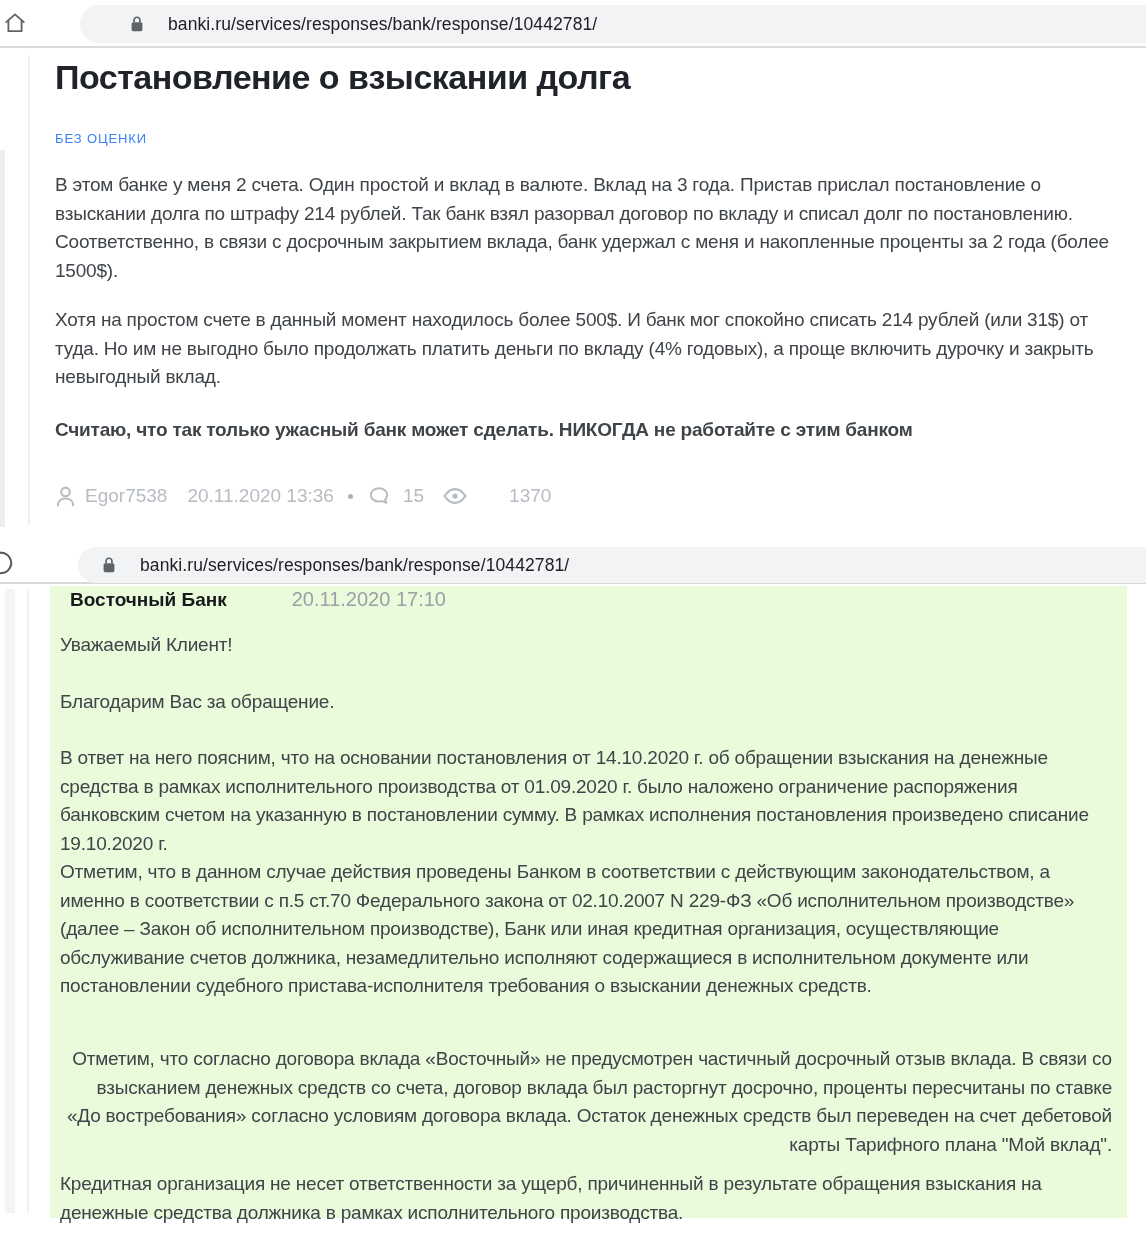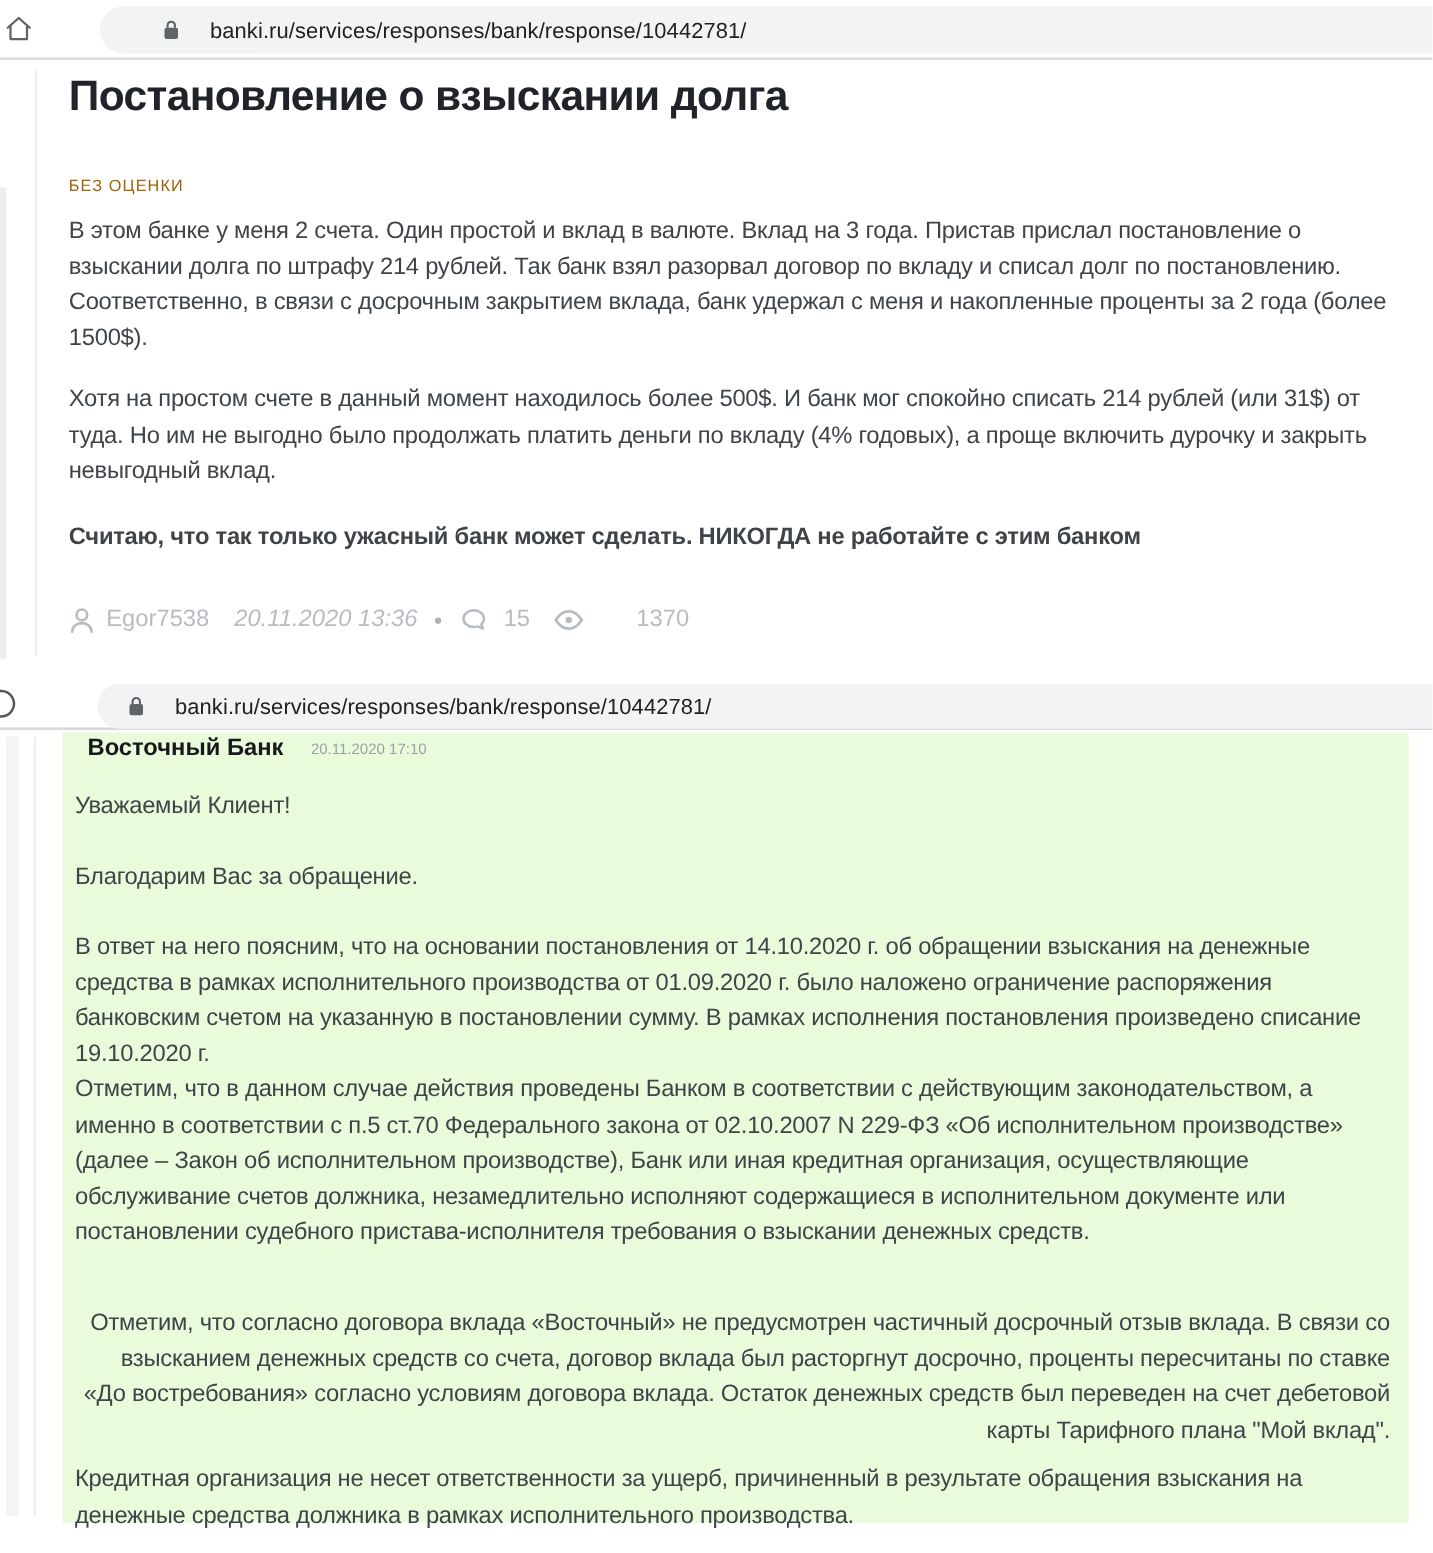--- a/index.html
+++ b/index.html
@@ -32,52 +32,52 @@
   
   #s1-left-strip { left:0; top:150px; width:5px; height:377px; background:#ededed; }
   #s1-card-edge  { left:28px; top:55px; width:2px; height:470px; background:#f1f1f1; }
 
   #review-title {
     left:55px; top:58px; width:1000px;
     font-size:34px; font-weight:bold; color:#20242a; letter-spacing:-0.5px;
   }
   #rating-label {
     left:55px; top:131px;
-    font-size:13px; color:#a16207; letter-spacing:0.9px;margin-top:10px;
+    font-size:13px; color:#3b82f6; letter-spacing:0.9px;
   }
   .para {
     left:55px; width:1058px;
     font-size:19px; line-height:28.5px; color:#3f4449; letter-spacing:-0.2px;
   }
   #rp1 { top:171px; } #rp2 { top:306px; } #rp3 { top:416px;font-weight:bold; }
 
   #author-row {
     left:53px; top:482px; height:28px;
     display:flex; align-items:center;
     color:#b7bcc2; font-size:19px;
   }
   #author-row .icn { display:flex; }
   #author-name { margin-left:7px; }
-  #review-datetime { margin-left:20px;font-style:italic; }
+  #review-datetime { margin-left:20px; }
   .dot-sep { width:5px; height:5px; border-radius:50%; background:#aeb3b9; margin:0 14px 0 14px; }
   .stat-num { margin-left:12px; }
   #views-group { margin-left:18px; display:flex; align-items:center;gap:29px; }
   #comments-group { display:flex; align-items:center; }
 
   
   #s2-left-strip { left:5px; top:589px; width:10px; height:624px; background:#f4f4f4; }
   #s2-card-edge  { left:27px; top:589px; width:2px; height:624px; background:#f1f1f1; }
 
   #response-block {
     left:50px; top:586px; width:1077px; height:632px;
     background:var(--green,#e9fbdb);
   }
-  #response-header { position:absolute; left:20px; top:2px; display:flex; align-items:center; }
+  #response-header { position:absolute; left:20px; top:2px; display:flex; align-items:flex-end;gap:43px; }
   #bank-name { font-size:19px; font-weight:bold; color:#17191c; }
-  #response-datetime { margin-left:22px; font-size:12px; color:#9aa0a6; }
+  #response-datetime { margin-left:22px; font-size:20px; color:#9aa0a6; }
 
   .rpara {
     position:absolute; left:10px; width:1052px;
     font-size:19px; line-height:28.5px; color:#3f4449; letter-spacing:-0.2px;
   }
   #bp1 { top:45px; } #bp2 { top:102px; } #bp3 { top:158px; }
   #bp4 { top:272px; } #bp5 { top:459px;text-align:right; } #bp6 { top:584px; }
 
   svg { display:block; }
 </style>

